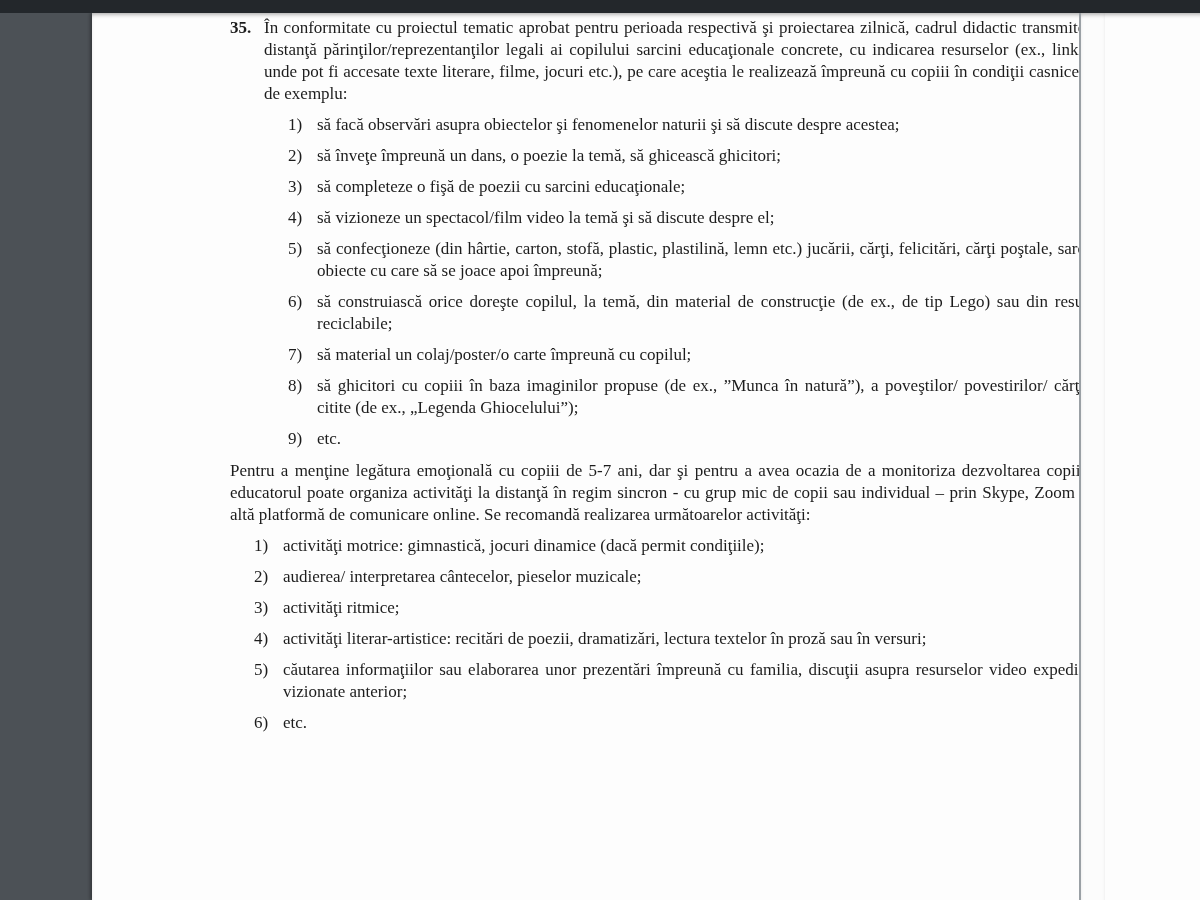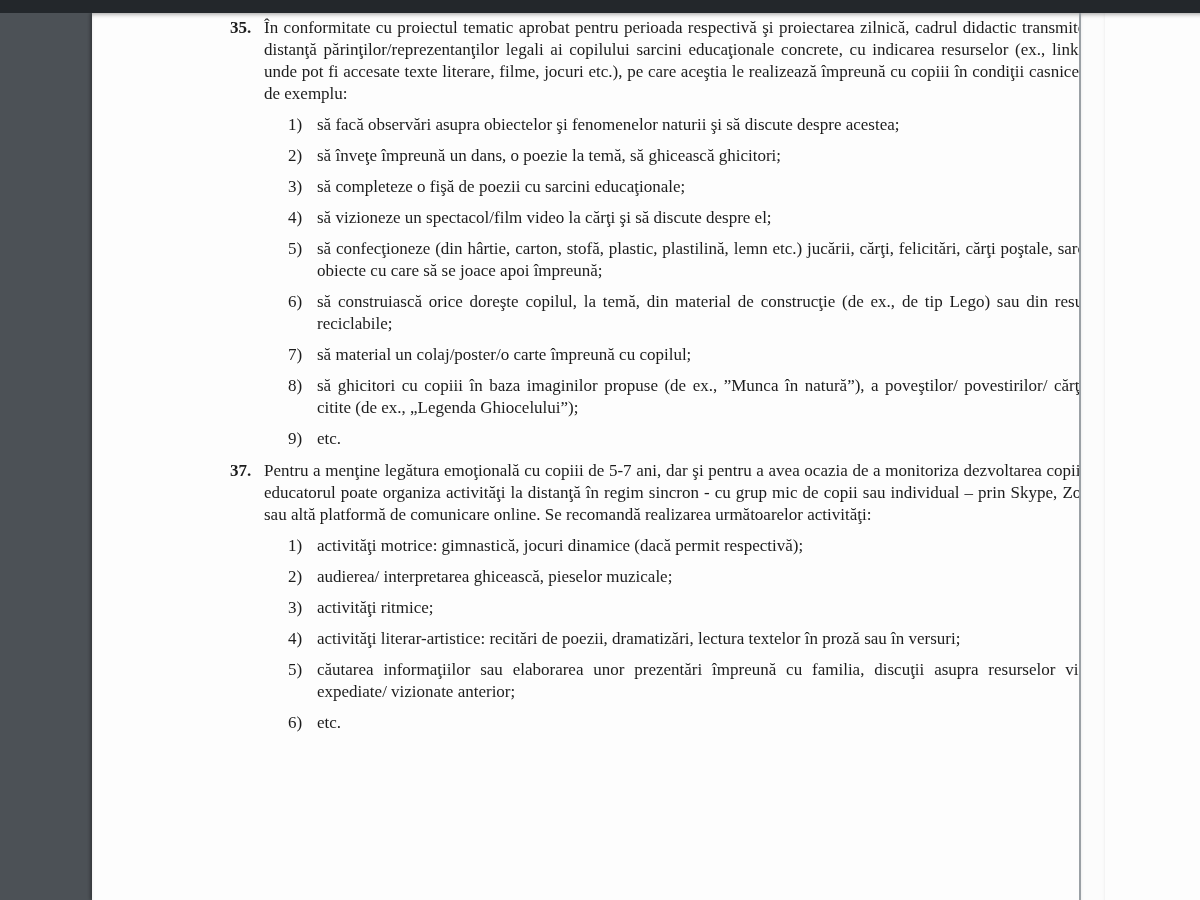--- a/index.html
+++ b/index.html
@@ -91,21 +91,21 @@
             <div class="li">
               <span class="lnum">2)</span>
               <div class="ltext">să înveţe împreună un dans, o poezie la temă, să ghicească ghicitori;</div>
             </div>
             <div class="li">
               <span class="lnum">3)</span>
               <div class="ltext">să completeze o fişă de poezii cu sarcini educaţionale;</div>
             </div>
             <div class="li">
               <span class="lnum">4)</span>
-              <div class="ltext">să vizioneze un spectacol/film video la cărţi şi să discute despre el;</div>
+              <div class="ltext">să vizioneze un spectacol/film video la temă şi să discute despre el;</div>
             </div>
             <div class="li">
               <span class="lnum">5)</span>
               <div class="ltext">să confecţioneze (din hârtie, carton, stofă, plastic, plastilină, lemn etc.) jucării, cărţi, felicitări, cărţi poştale, sarcini obiecte cu care să se joace apoi împreună;</div>
             </div>
             <div class="li">
               <span class="lnum">6)</span>
               <div class="ltext">să construiască orice doreşte copilul, la temă, din material de construcţie (de ex., de tip Lego) sau din resurse reciclabile;</div>
             </div>
             <div class="li">
@@ -119,31 +119,30 @@
             <div class="li">
               <span class="lnum">9)</span>
               <div class="ltext">etc.</div>
             </div>
           </div>
         </div>
       </section>
 
 
       <section class="para">
-        <span class="pnum">37.</span>
         <div class="pbody">
           <div class="ptext">Pentru a menţine legătura emoţională cu copiii de 5-7 ani, dar şi pentru a avea ocazia de a monitoriza dezvoltarea copiilor, educatorul poate organiza activităţi la distanţă în regim sincron - cu grup mic de copii sau individual – prin Skype, Zoom sau altă platformă de comunicare online. Se recomandă realizarea următoarelor activităţi:</div>
           <div class="list">
             <div class="li">
               <span class="lnum">1)</span>
-              <div class="ltext">activităţi motrice: gimnastică, jocuri dinamice (dacă permit respectivă);</div>
+              <div class="ltext">activităţi motrice: gimnastică, jocuri dinamice (dacă permit condiţiile);</div>
             </div>
             <div class="li">
               <span class="lnum">2)</span>
-              <div class="ltext">audierea/ interpretarea ghicească, pieselor muzicale;</div>
+              <div class="ltext">audierea/ interpretarea cântecelor, pieselor muzicale;</div>
             </div>
             <div class="li">
               <span class="lnum">3)</span>
               <div class="ltext">activităţi ritmice;</div>
             </div>
             <div class="li">
               <span class="lnum">4)</span>
               <div class="ltext">activităţi literar-artistice: recitări de poezii, dramatizări, lectura textelor în proză sau în versuri;</div>
             </div>
             <div class="li">

